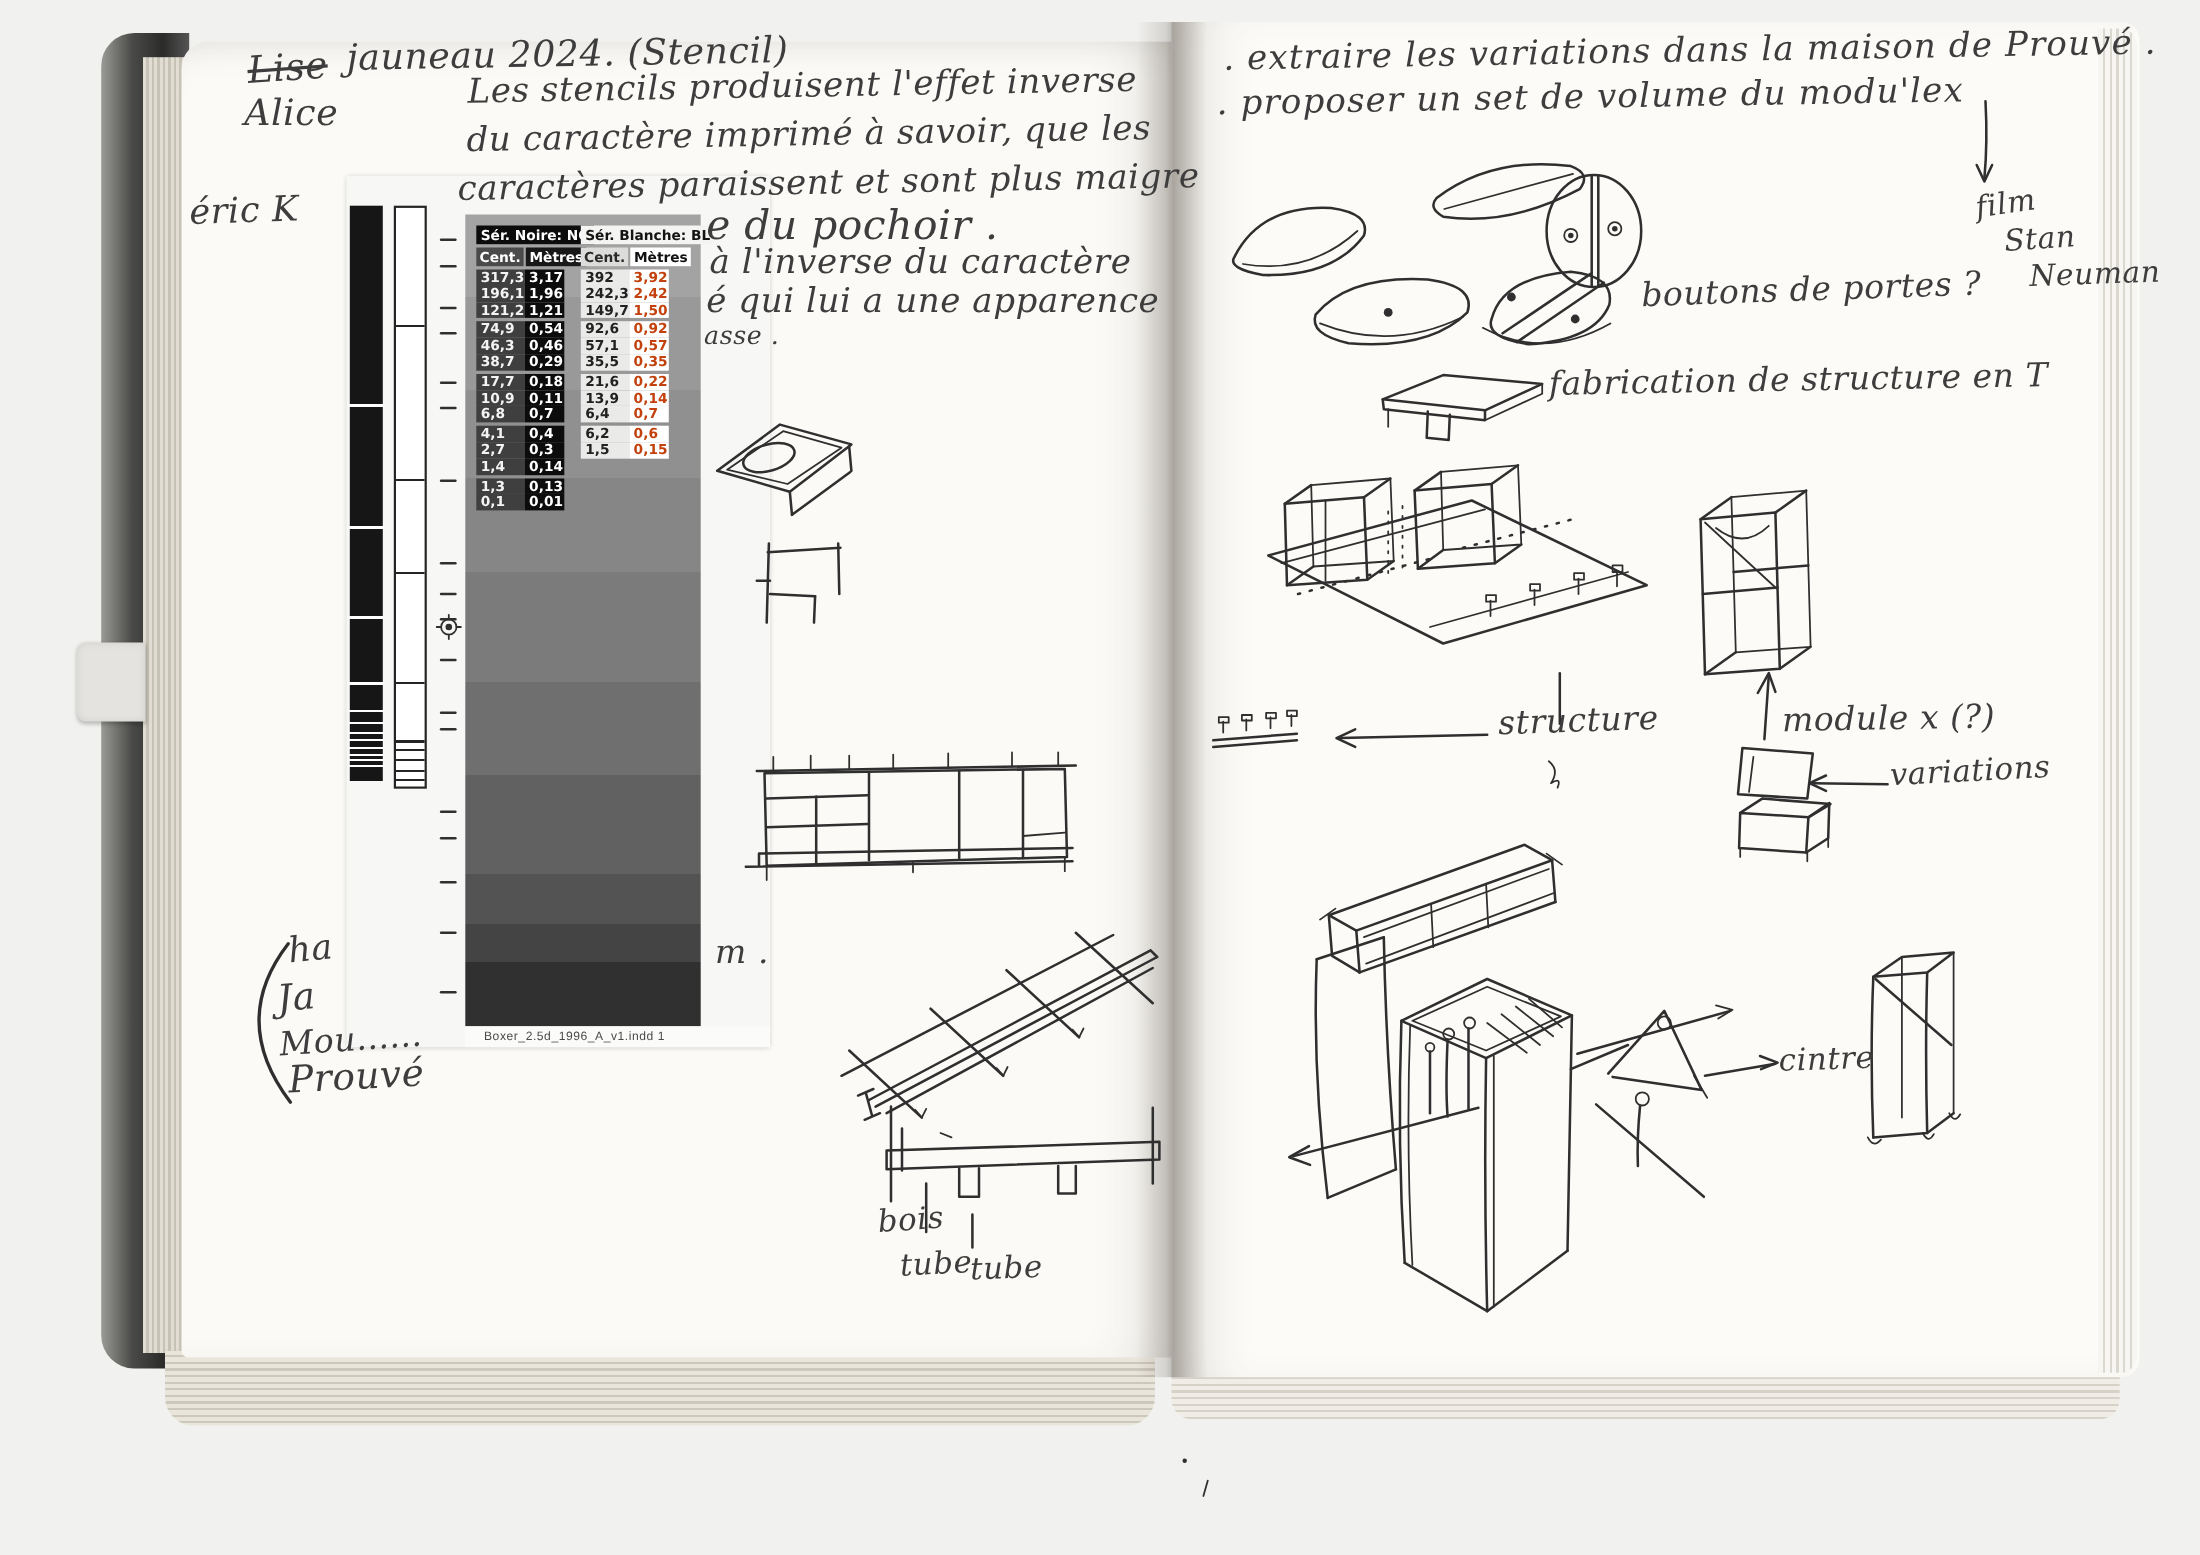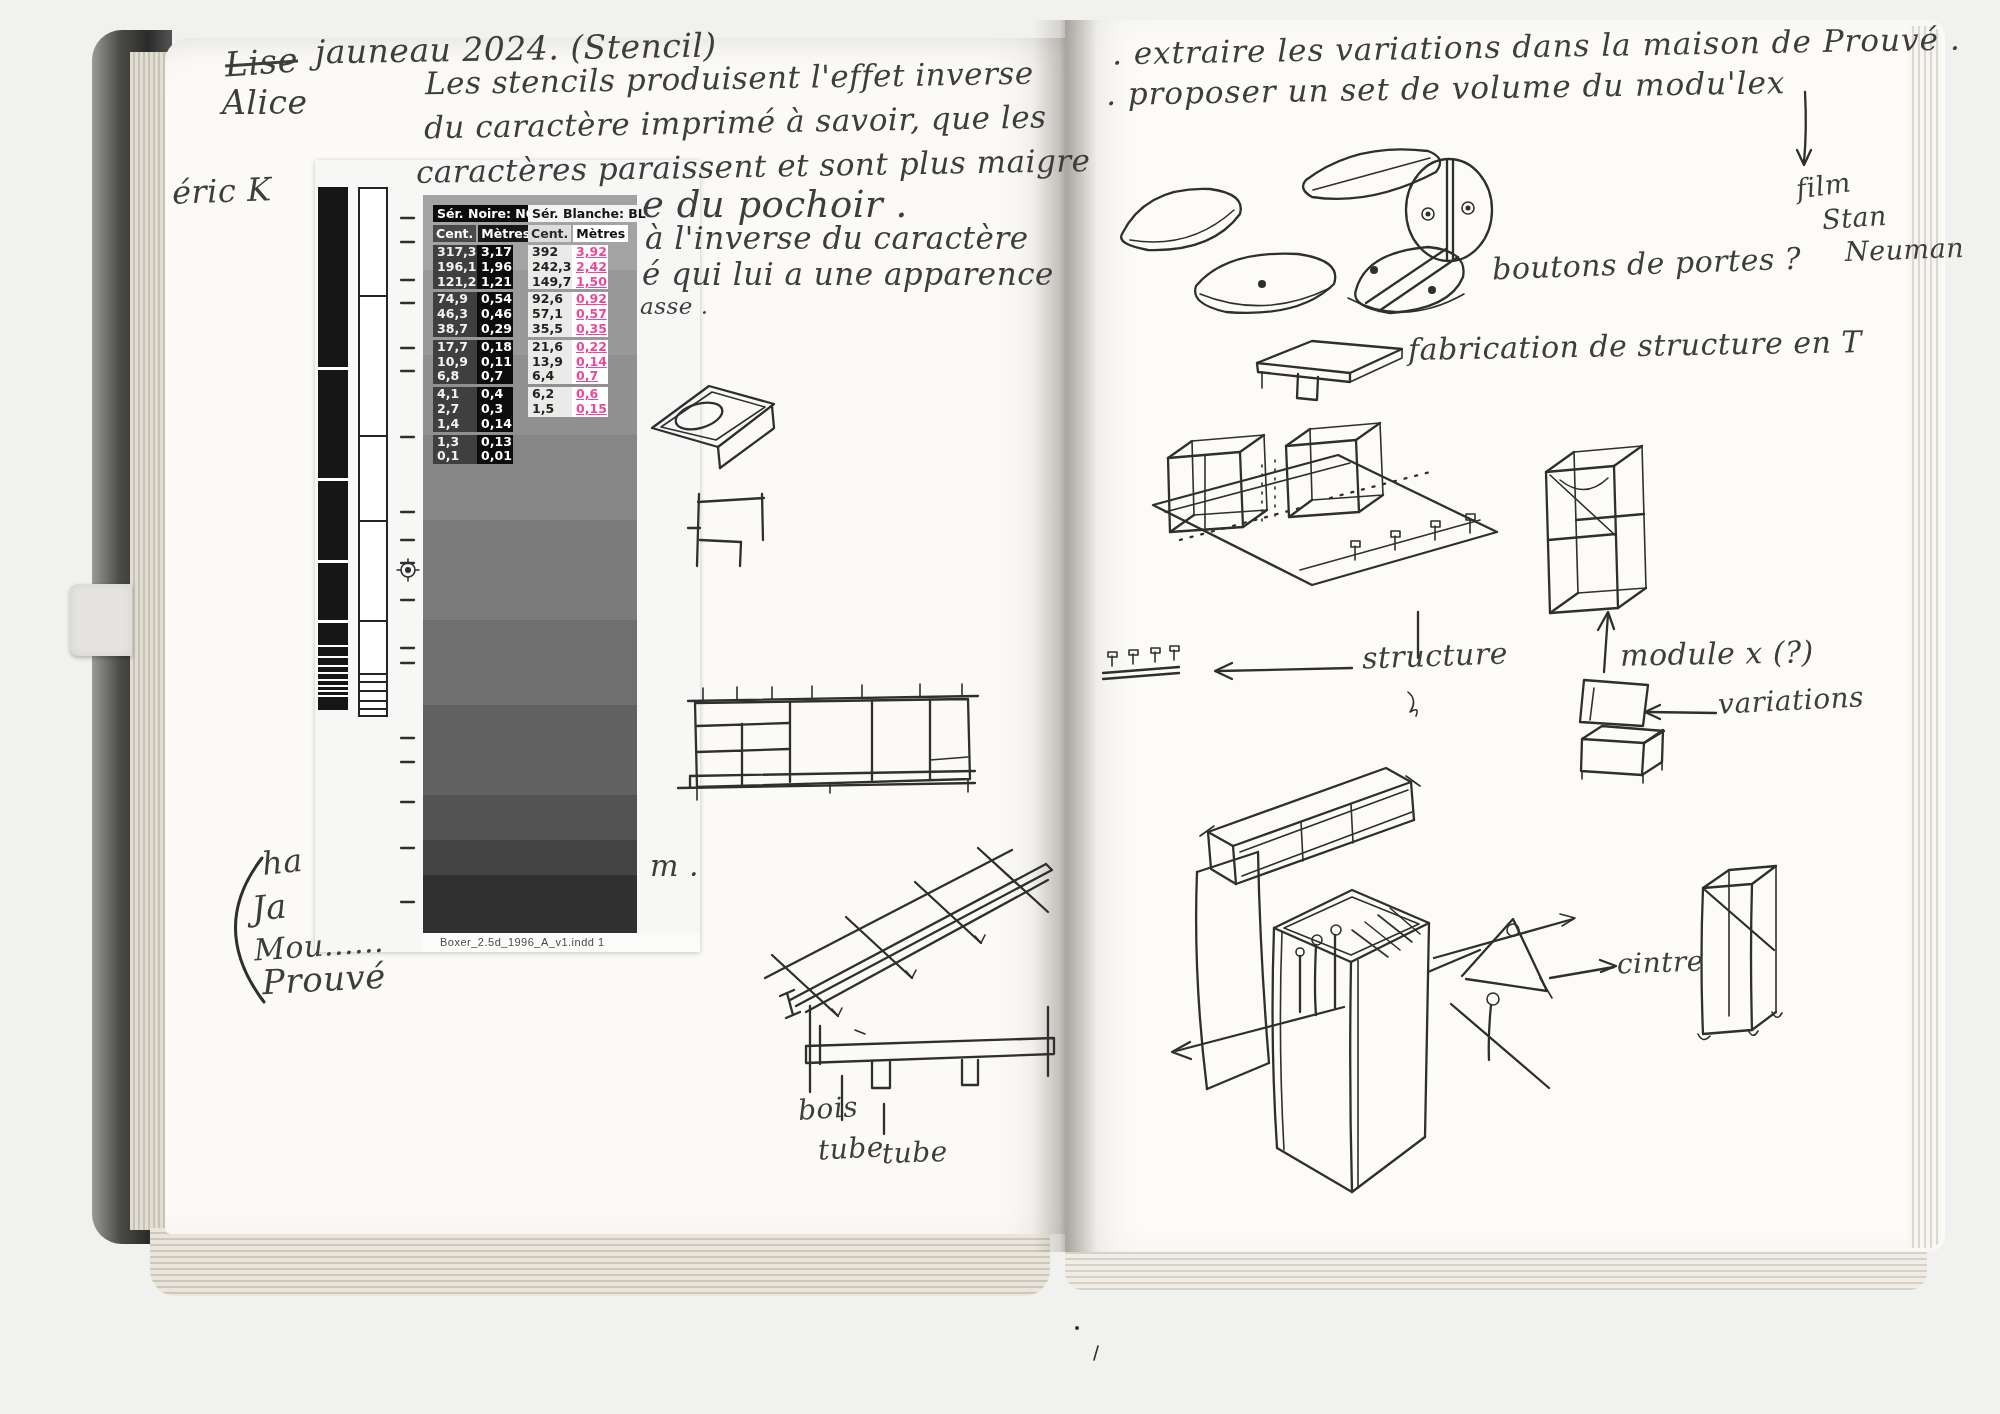--- a/index.html
+++ b/index.html
@@ -74,21 +74,21 @@
   .spec .cell.b{width:36px;}
   .noire .t-head{background:#0c0c0c;color:#fff;}
   .noire .c1{background:#4a4a4a;color:#fff;}
   .noire .c2{background:#181818;color:#fff;}
   .noire .cell.a{background:#3f3f3f;color:#f3f3f3;}
   .noire .cell.b{background:#0c0c0c;color:#fff;}
   .blanche .t-head{background:#f4f4f2;color:#141414;}
   .blanche .c1{background:#dcdcda;color:#2a2a2a;}
   .blanche .c2{background:#fff;color:#111;}
   .blanche .cell.a{background:#eaeae8;color:#222;}
-  .blanche .cell.b{background:#fff;color:#ec4899;text-decoration:underline;}
+  .blanche .cell.b{background:#fff;color:#c2410c;}
   svg.ink{position:absolute;left:0;top:0;pointer-events:none;}
   svg.ink path, svg.ink ellipse, svg.ink circle, svg.ink line{
       stroke:#2f2f2f;stroke-width:2.3;fill:none;stroke-linecap:round;stroke-linejoin:round;}
   svg.ink .thin{stroke-width:1.6;}
   svg.ink .dot{fill:#2f2f2f;stroke:none;}
 </style>
 </head>
 <body>
 
 <div id="stage">

